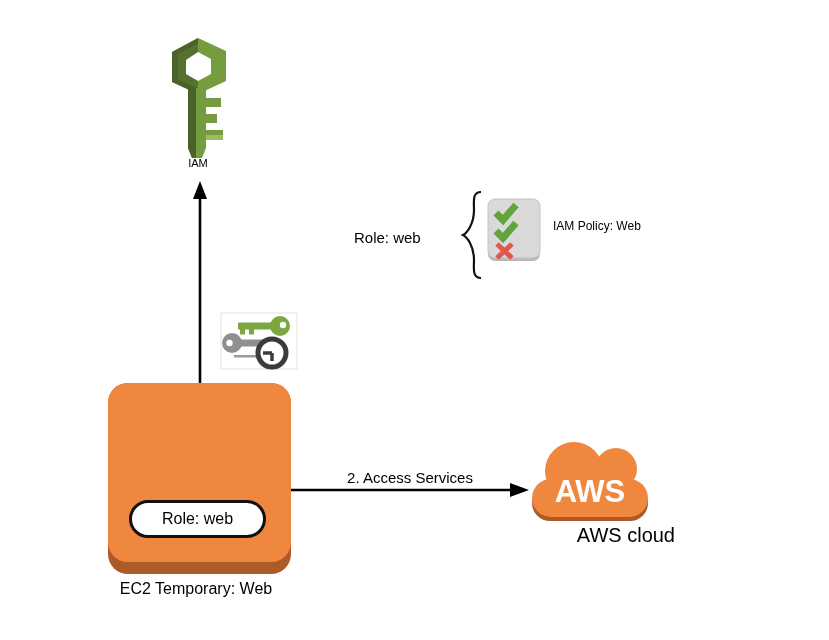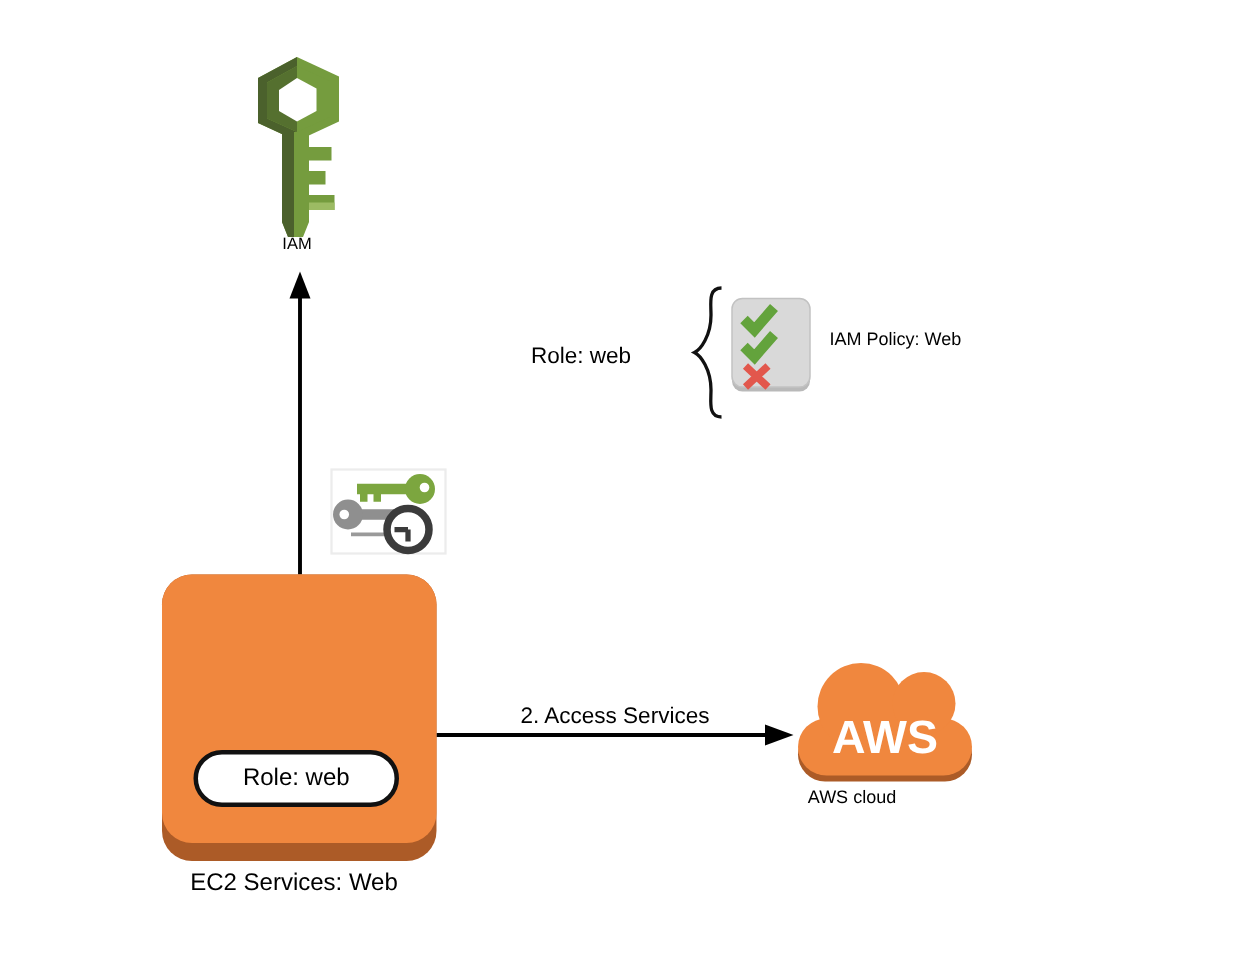--- a/index.html
+++ b/index.html
@@ -25,21 +25,21 @@
   #ec2-box-face{position:absolute;left:0;top:0;width:183px;height:179px;background:#F0873E;border-radius:20px;}
   #role-pill{left:129px;top:500px;width:137px;height:38px;background:#fff;border:3px solid #111;
              border-radius:21px;display:flex;align-items:center;justify-content:center;
              font-size:16px;box-sizing:border-box;}
   #ec2-label{left:106px;top:580px;width:180px;font-size:16px;}
 
   #h-arrow{left:291px;top:479px;}
   #access-label{left:320px;top:457px;width:180px;font-size:15px;margin-top:12px;}
 
   #cloud-svg{left:526px;top:437px;}
-  #cloud-label{left:504px;top:524px;width:128px;font-size:12px;}
+  #cloud-label{left:547px;top:524px;width:128px;font-size:20px;text-align:right;}
 </style>
 </head>
 <body>
 
 <div id="canvas">
 
   <svg id="iam-key-svg" class="abs" width="76" height="120" viewBox="0 0 76 120">
     <polygon points="36,0 64,13 64,43 36,56 10,44 10,14" fill="#759C3E"></polygon>
     <polygon points="36,0 36,56 10,44 10,14" fill="#4B612C"></polygon>
     <polygon points="36,6 58,16 58,40 36,50 16,41 16,17" fill="#759C3E"></polygon>
@@ -100,21 +100,21 @@
   </svg>
 
   <div id="ec2-box" class="abs">
     <div id="ec2-box-face"></div>
   </div>
 
   <div id="role-pill" class="abs">
     <span>Role: web</span>
   </div>
 
-  <div id="ec2-label" class="abs lbl center">EC2 Services: Web</div>
+  <div id="ec2-label" class="abs lbl center">EC2 Temporary: Web</div>
 
   <svg id="h-arrow" class="abs" width="240" height="22" viewBox="0 0 240 22">
     <line x1="0" y1="11" x2="221" y2="11" stroke="#000" stroke-width="2.6"></line>
     <polygon points="238,11 219,4 219,18" fill="#000"></polygon>
   </svg>
 
   <div id="access-label" class="abs lbl center">2. Access Services</div>
 
   <svg id="cloud-svg" class="abs" width="128" height="86" viewBox="0 0 128 86">
     <rect x="6" y="48" width="116" height="36" rx="18" fill="#AC5B27"></rect>

